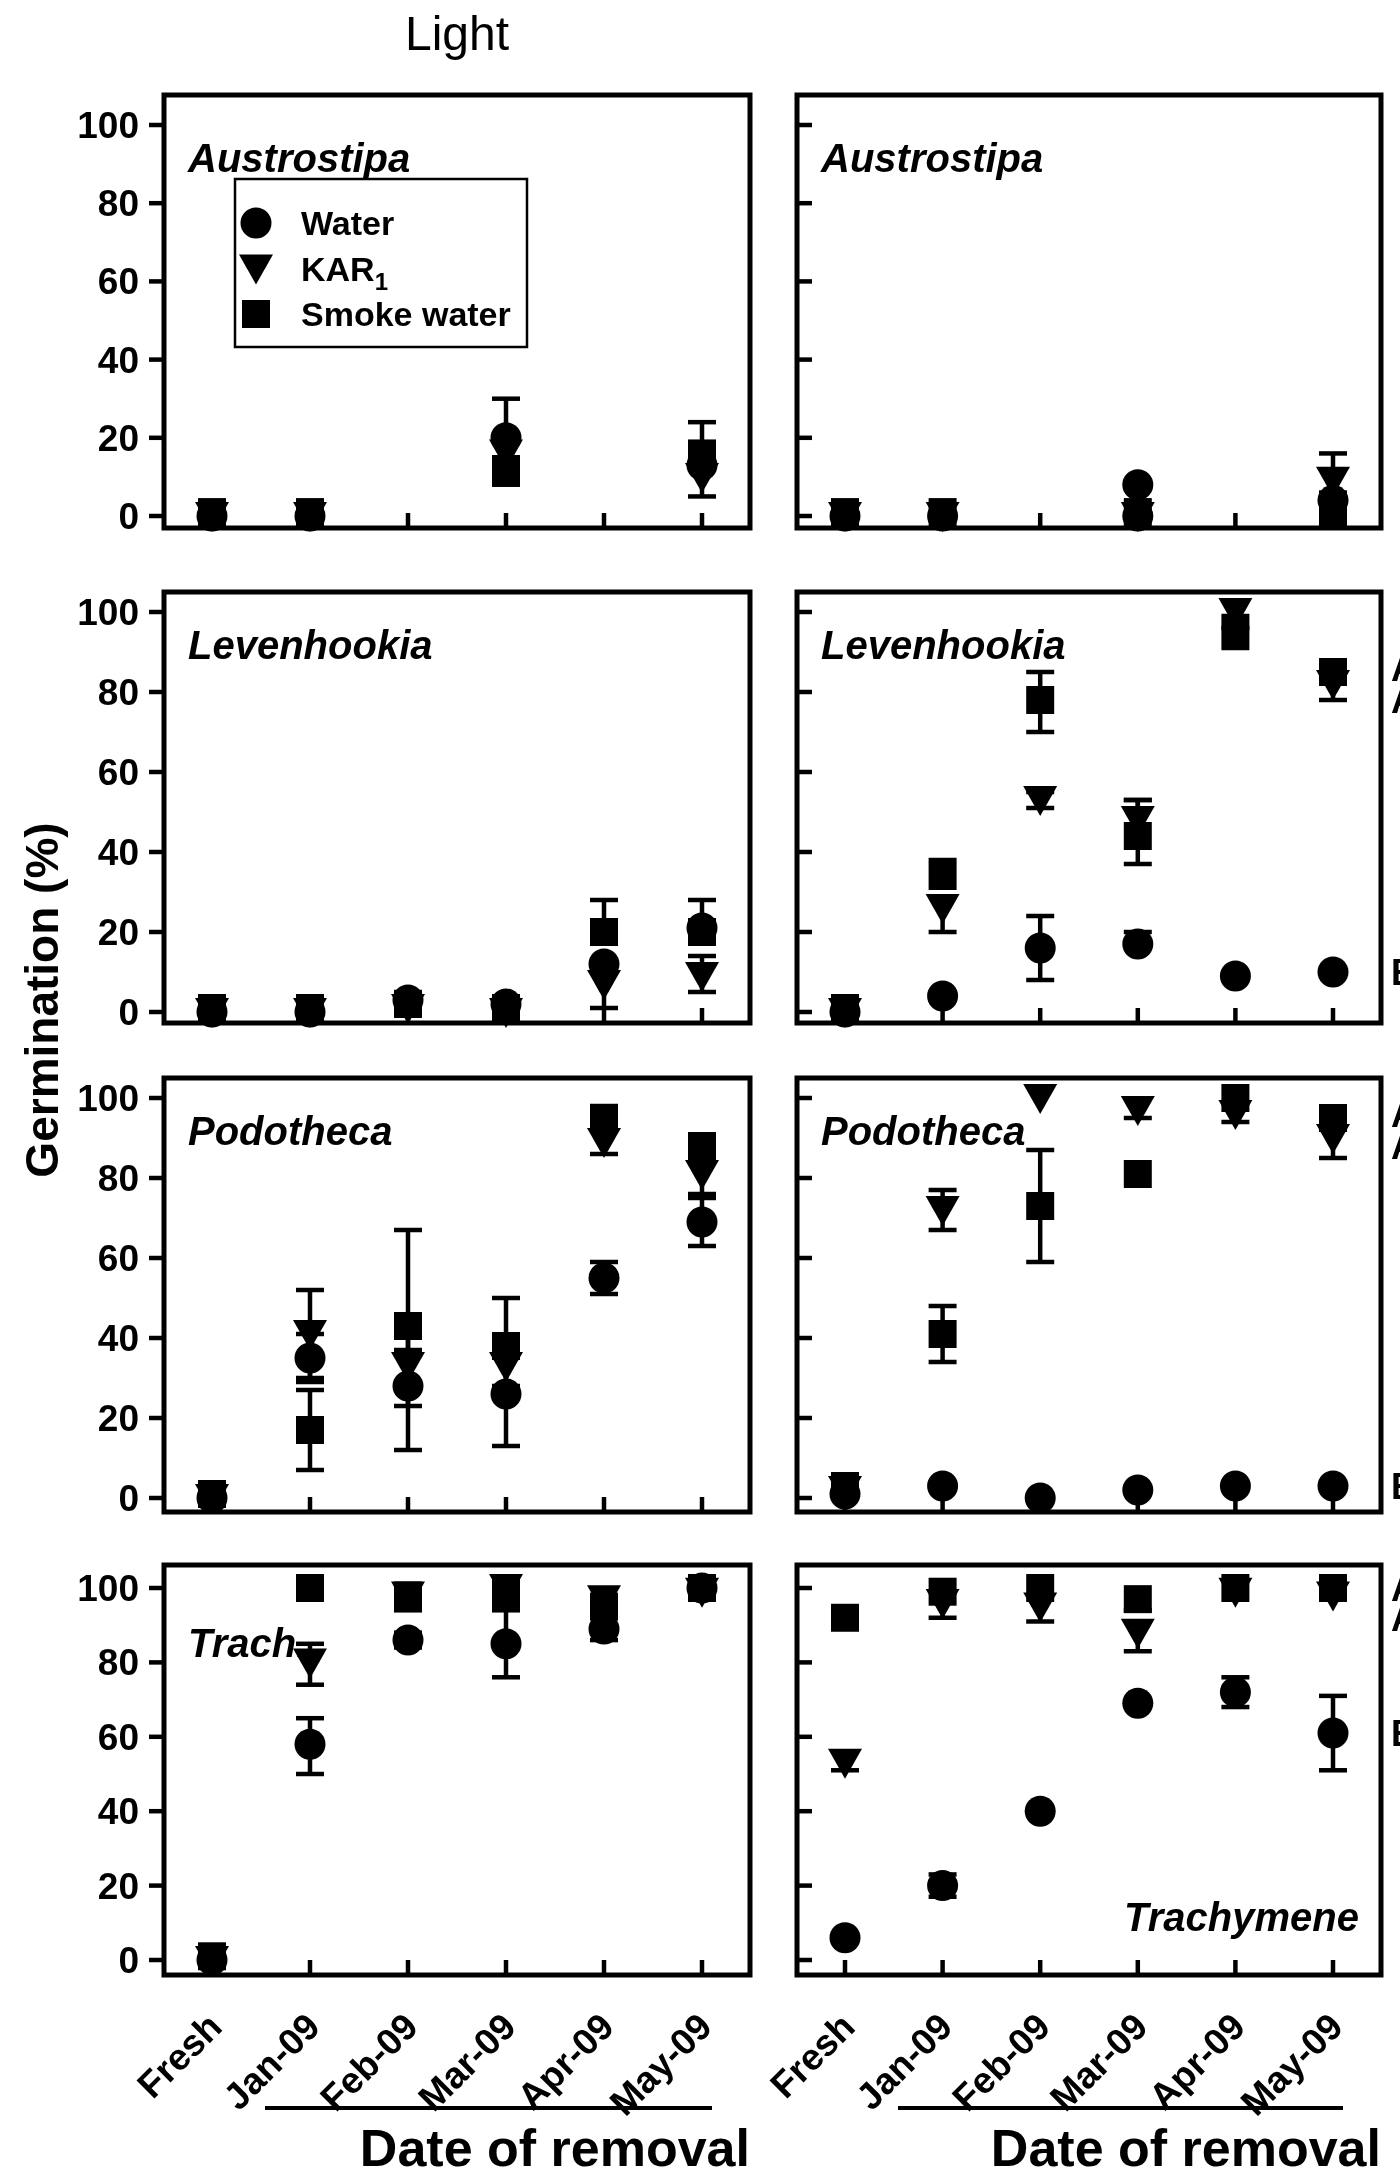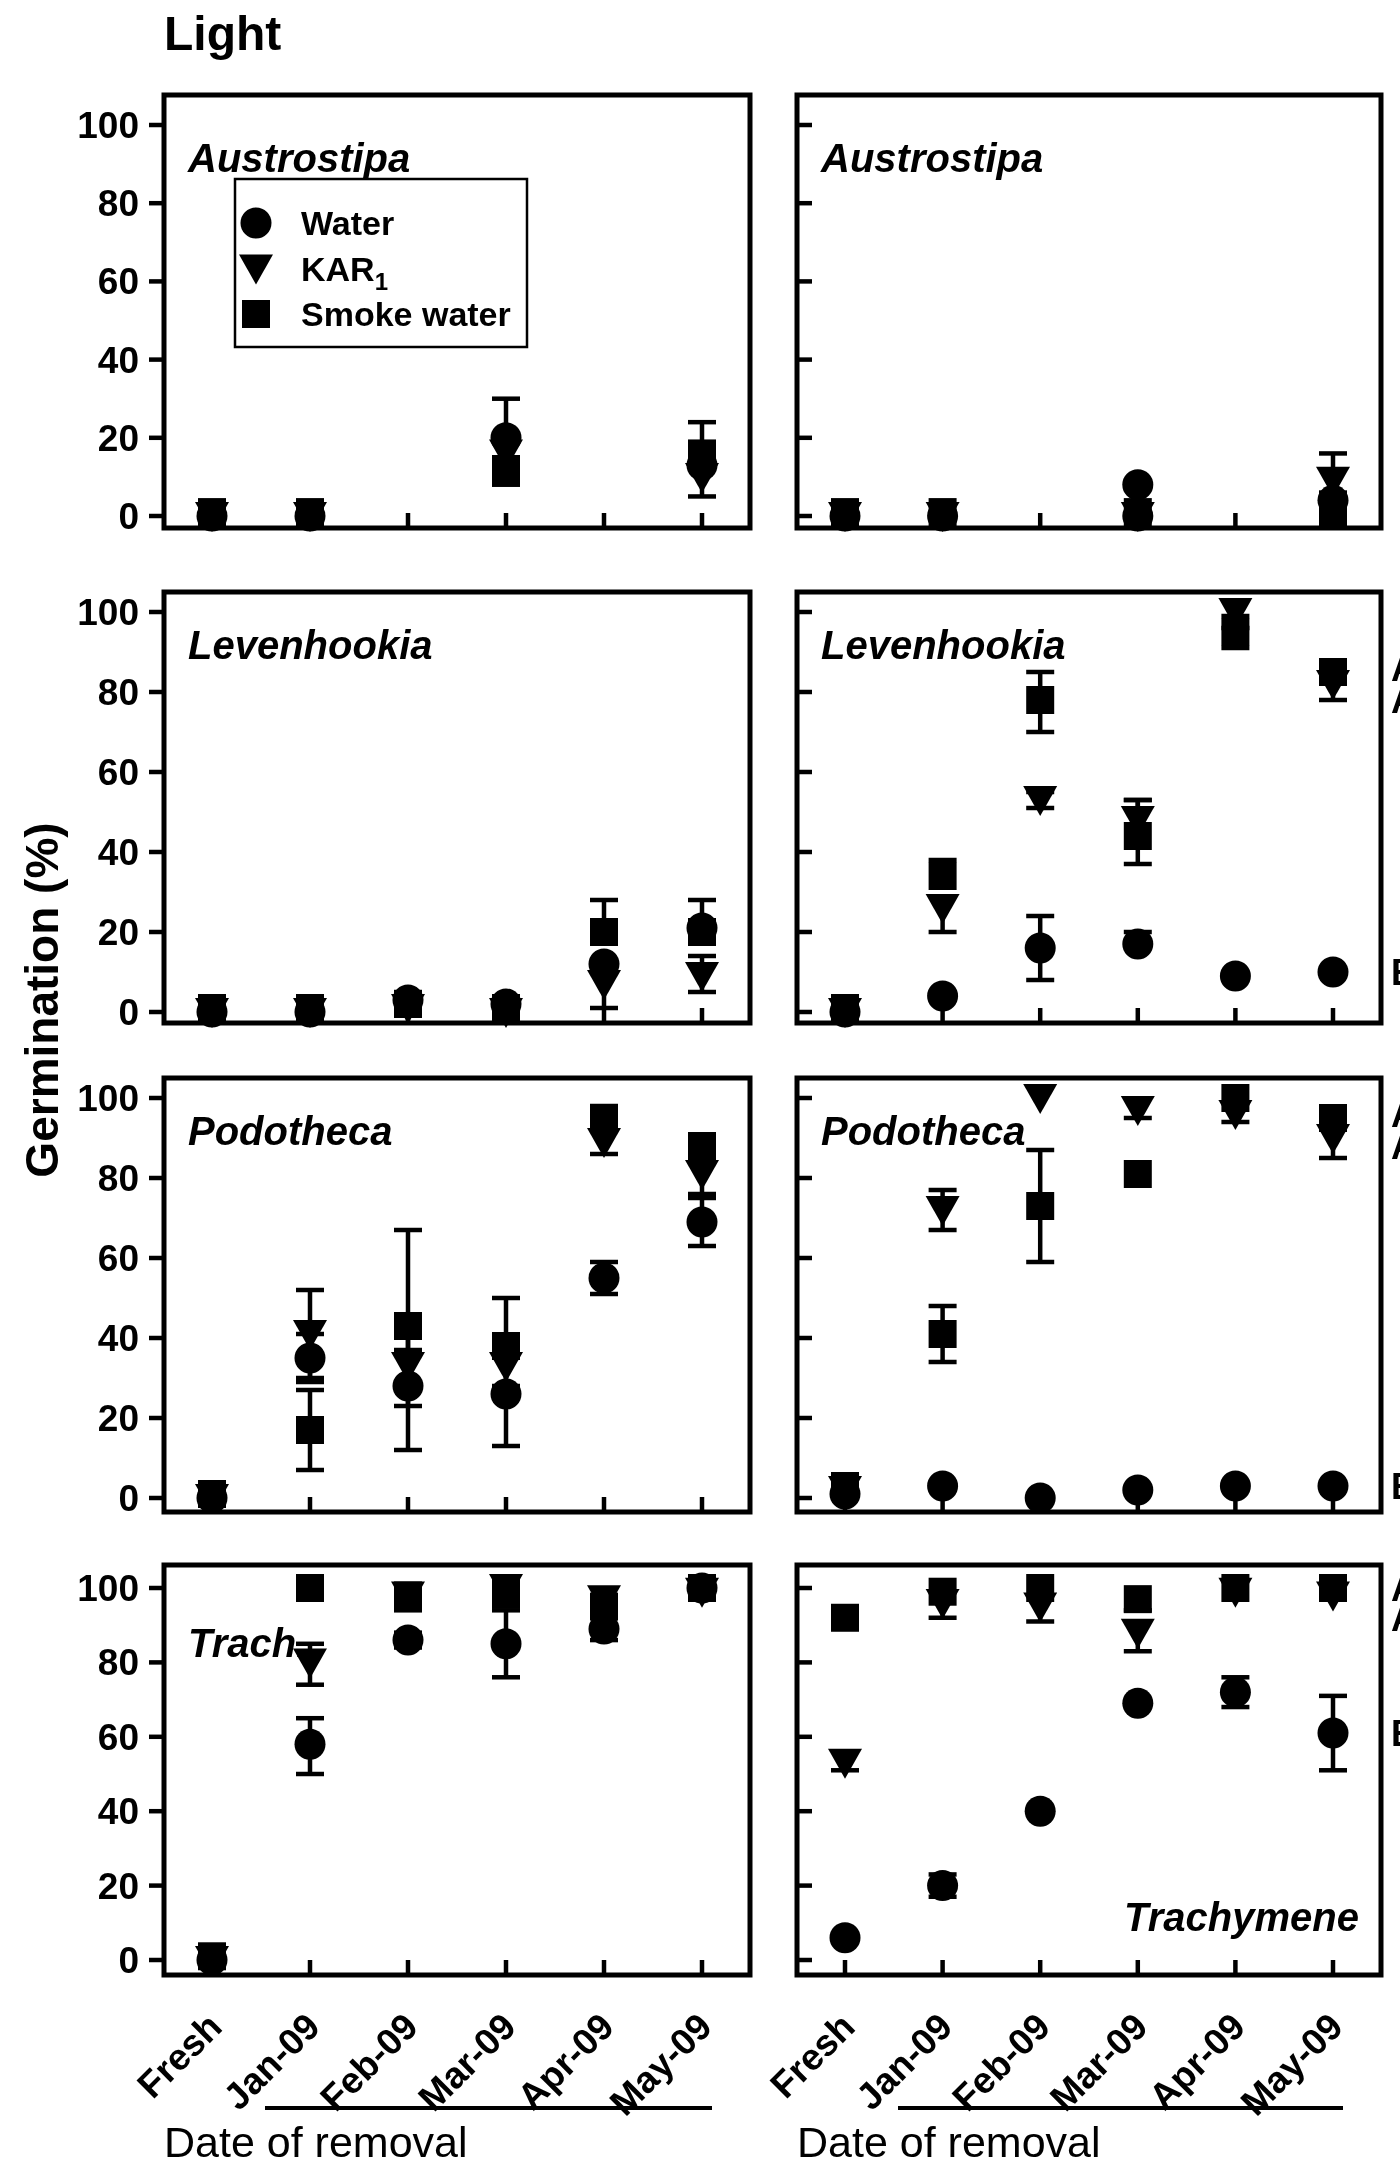--- a/index.html
+++ b/index.html
@@ -10,40 +10,41 @@
     background: #ffffff;
     font-family: "Liberation Sans", sans-serif;
     color: #000;
     overflow: hidden;
   }
   .col-title {
     position: absolute;
     top: 6px;
     height: 56px;
     font-size: 48px;
-    font-weight: bold;
+    font-weight: normal;
+    text-align: center;
     line-height: 56px;
   }
   #title-left  { left:164px; width:586px; }
   #title-right { left:797px; width:584px; }
   .ylabel {
     position: absolute;
     top: 1000px;
     left: 42px;
     transform: translate(-50%,-50%) rotate(-90deg);
     white-space: nowrap;
     font-size: 46px;
     font-weight: bold;
   }
   .xlabel {
     position: absolute;
     top: 2118px;
-    font-size: 43px;
-    font-weight: normal;
-    text-align: left;
+    font-size: 52px;
+    font-weight: bold;
+    text-align: right;
   }
   #xlabel-left  { left:164px; width:586px; }
   #xlabel-right { left:797px; width:584px; }
   .xrule {
     position: absolute;
     top: 2106px;
     height: 4px;
     background: #000;
   }
   #xrule-left  { left:265px; width:447px; }

